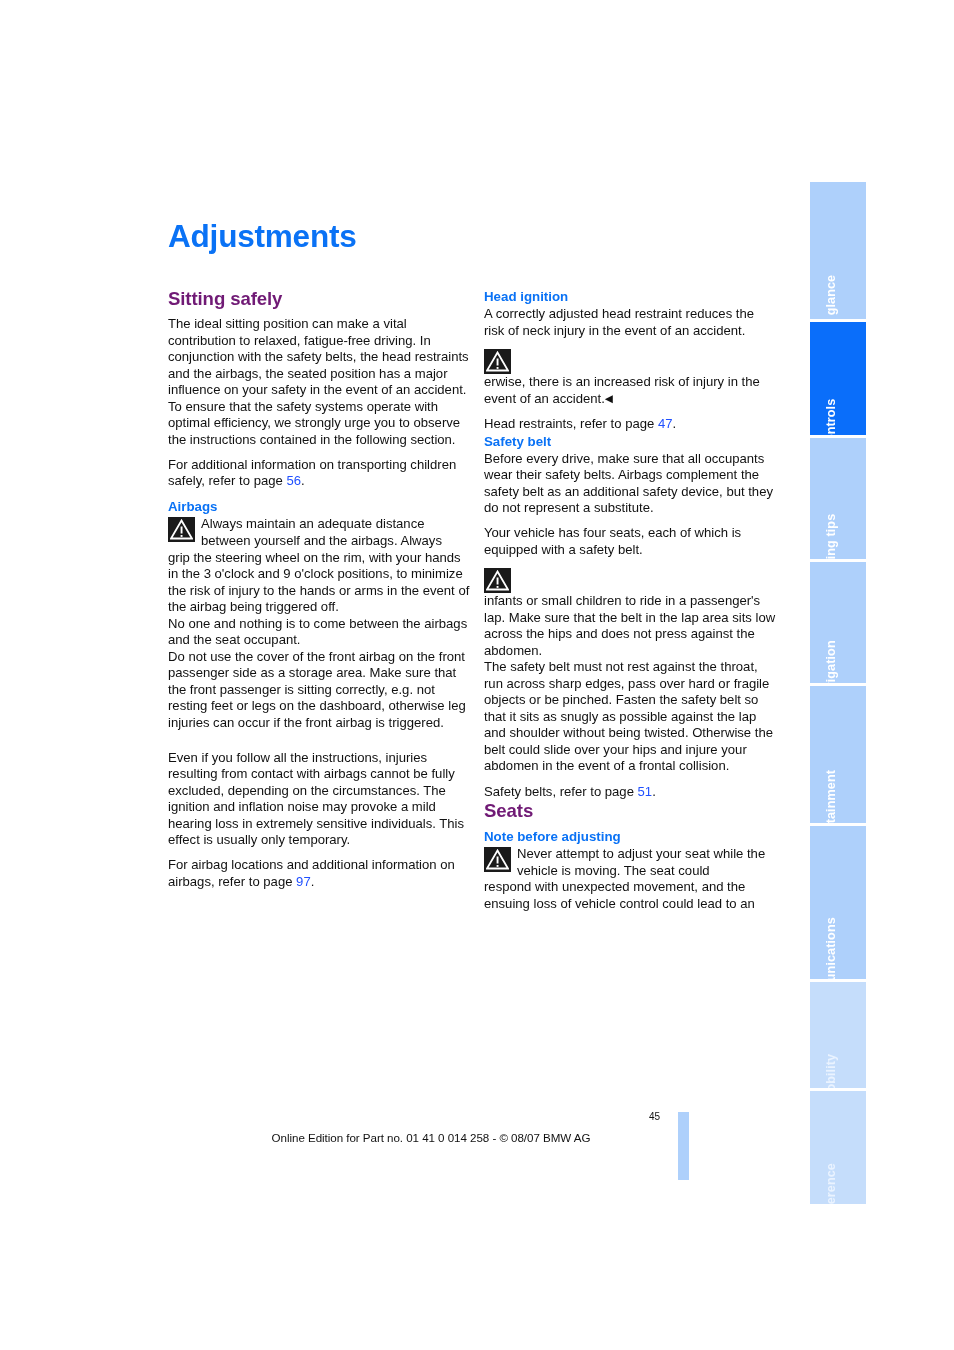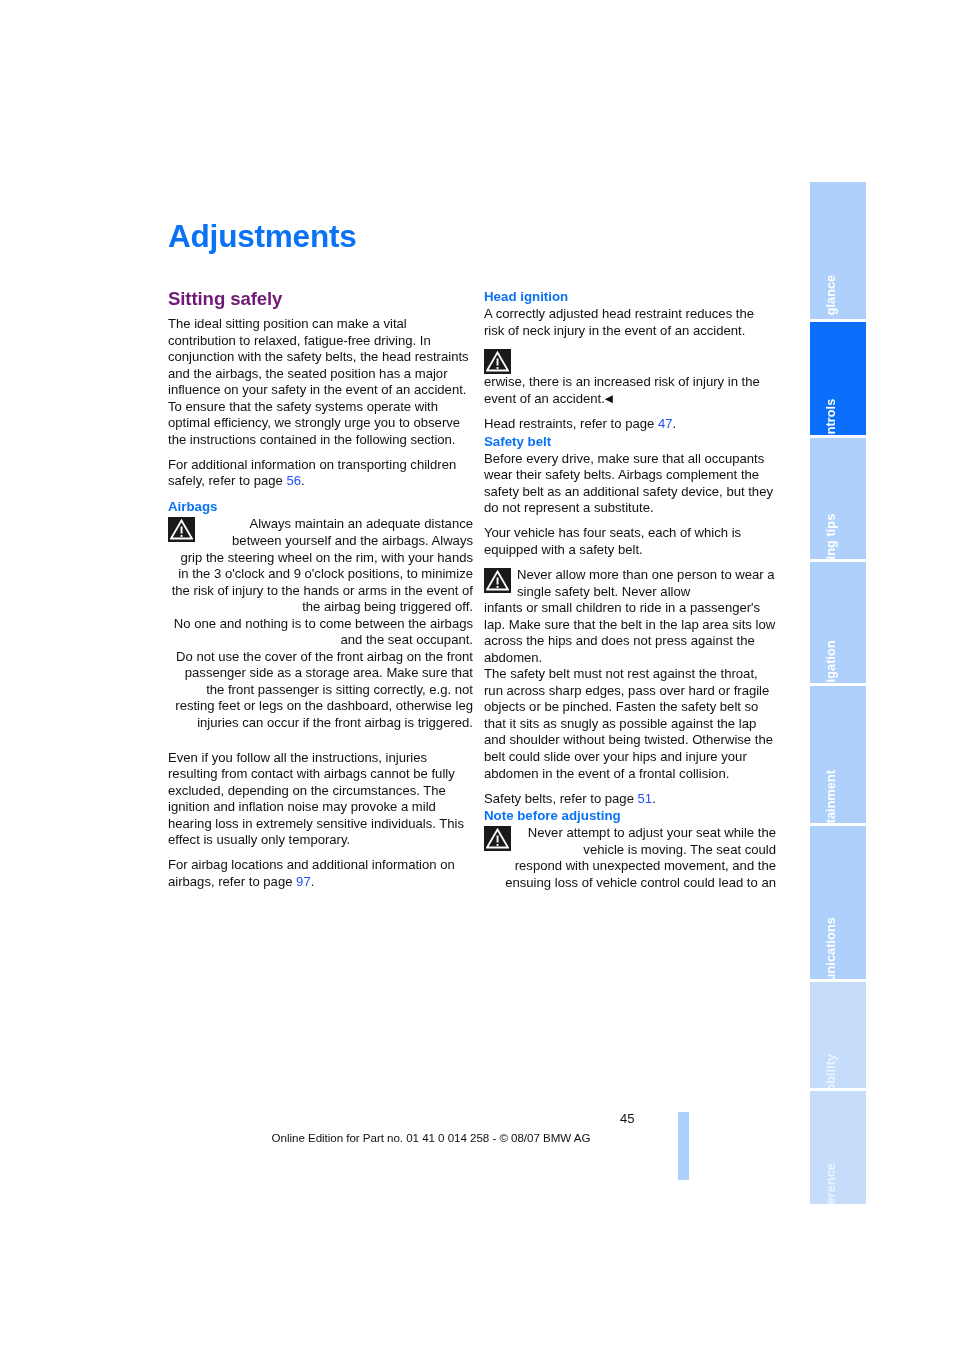--- a/index.html
+++ b/index.html
@@ -79,21 +79,21 @@
 
   
   .gap-before-h3 { margin-top: 10px; }
   .gap-before-h2 { margin-top: 17px; }
 
   
   .warning {
     position: relative;
     margin: 0 0 8.5px 0;
   }
-  .warning.tight { margin-bottom: 0; text-align: right; }
+  .warning.tight { margin-bottom: 0; }
   .warn-icon {
     float: left;
     width: 27px;
     height: 25px;
     margin: 1px 6px 0 0;
     background: #1a1a1a;
     position: relative;
   }
   .warn-icon svg {
     position: absolute;
@@ -148,21 +148,22 @@
   .tab.faded .tab-label {
     color: #eaf3ff;
   }
 
   
   #page-number {
     position: absolute;
     left: 620px;
     top: 1111px;
     width: 40px;
-    font-size: 13px;
+    text-align: right;
+    font-size: 10px;
     color: #111111;
   }
   #footer-note {
     position: absolute;
     left: 177px;
     top: 1131px;
     width: 508px;
     text-align: center;
     font-size: 11.6px;
     color: #111111;
@@ -239,27 +240,27 @@
     <p class="para">Your vehicle has four seats, each of which is equipped with a safety belt.</p>
 
     <div class="warning">
       <div class="warn-icon">
         <svg width="23" height="21" viewBox="0 0 23 21">
           <polygon points="11.5,1.5 22,19.5 1,19.5" fill="none" stroke="#ffffff" stroke-width="1.8"></polygon>
           <rect x="10.6" y="7.5" width="1.9" height="7" fill="#ffffff"></rect>
           <rect x="10.6" y="16" width="1.9" height="1.9" fill="#ffffff"></rect>
         </svg>
       </div>
-      <div class="warn-text">Never allow more than one person to wear a single safety belt. Never allow</div>
       <div class="warn-body">infants or small children to ride in a passenger's lap. Make sure that the belt in the lap area sits low across the hips and does not press against the abdomen.</div>
       <div>The safety belt must not rest against the throat, run across sharp edges, pass over hard or fragile objects or be pinched. Fasten the safety belt so that it sits as snugly as possible against the lap and shoulder without being twisted. Otherwise the belt could slide over your hips and injure your abdomen in the event of a frontal collision.</div>
     </div>
 
     <p class="para-tight"><span>Safety belts, refer to page </span><span class="pref">51</span><span>.</span></p>
 
+    <h2 class="section-title gap-before-h2">Seats</h2>
 
     <h3 class="sub-title">Note before adjusting</h3>
 
     <div class="warning tight">
       <div class="warn-icon">
         <svg width="23" height="21" viewBox="0 0 23 21">
           <polygon points="11.5,1.5 22,19.5 1,19.5" fill="none" stroke="#ffffff" stroke-width="1.8"></polygon>
           <rect x="10.6" y="7.5" width="1.9" height="7" fill="#ffffff"></rect>
           <rect x="10.6" y="16" width="1.9" height="1.9" fill="#ffffff"></rect>
         </svg>

